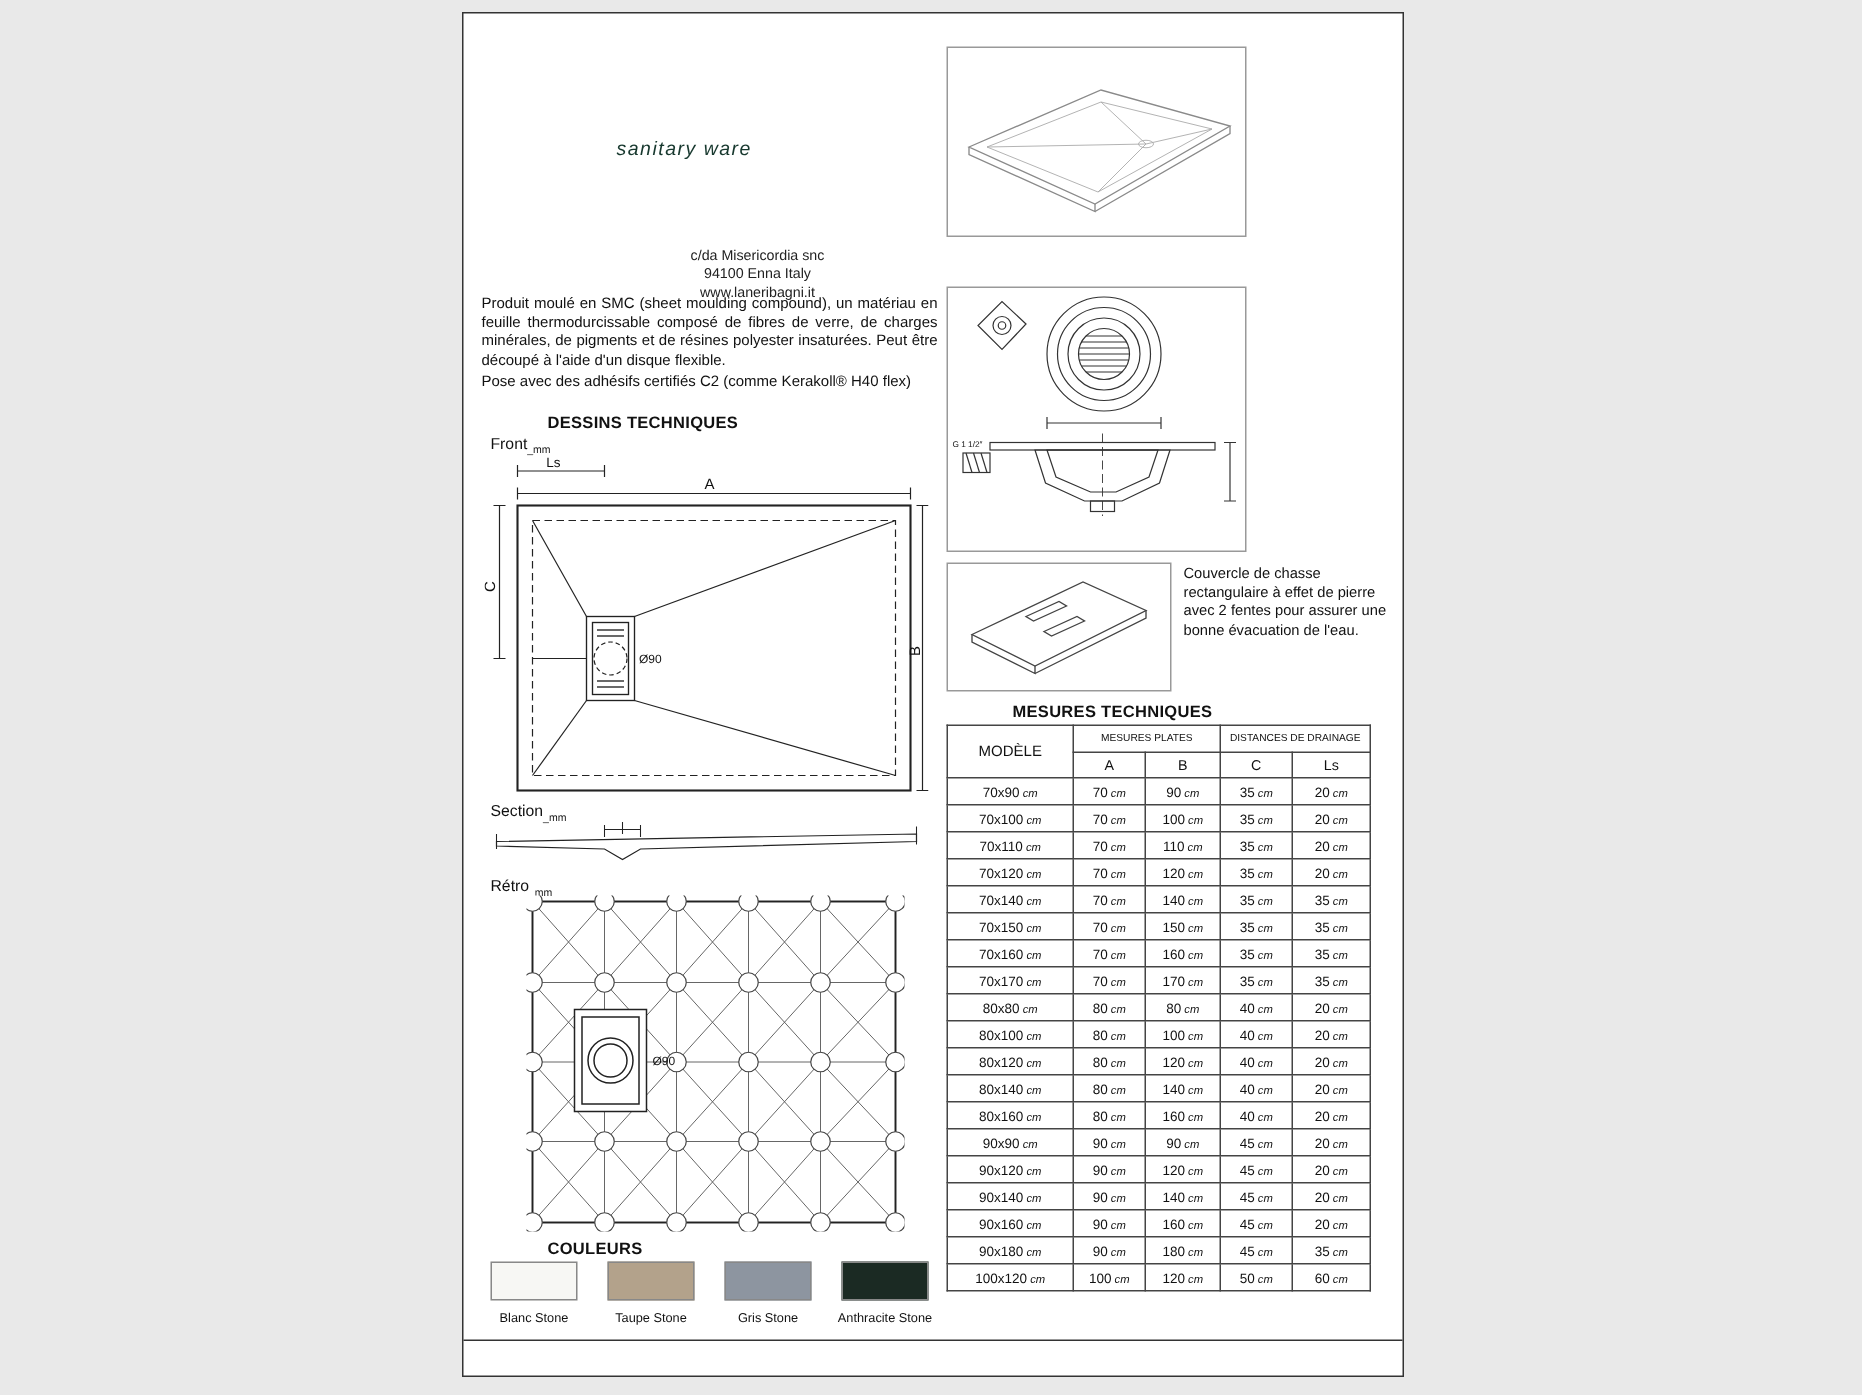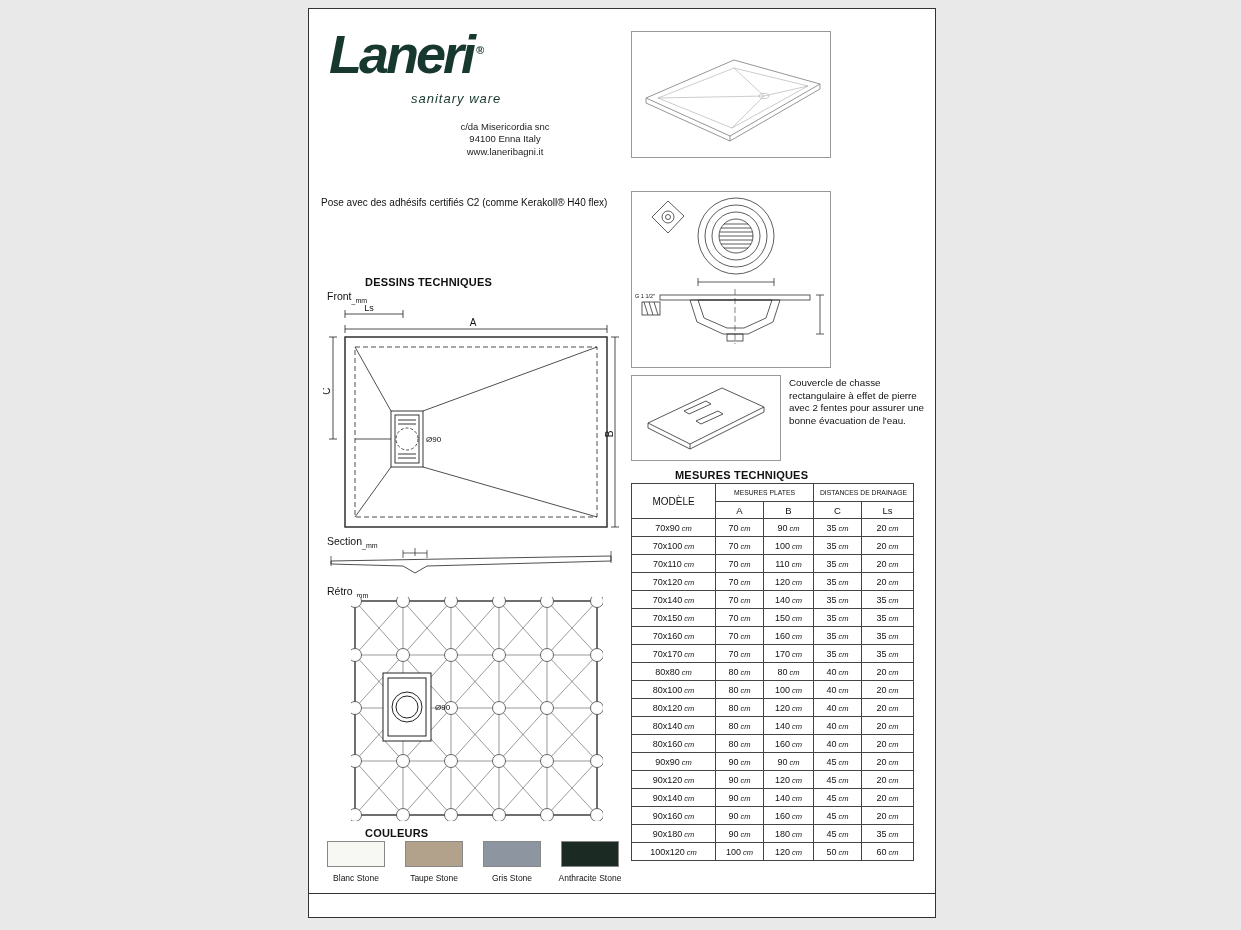--- a/index.html
+++ b/index.html
@@ -4,21 +4,21 @@
 <style>
   * { margin:0; padding:0; box-sizing:border-box; }
   html,body { width:1241px; height:930px; background:#e9e9e9; font-family:"Liberation Sans",sans-serif; color:#111; }
   .canvas { position:relative; width:1241px; height:930px; background:#e9e9e9; overflow:hidden; }
   .page { position:absolute; left:308px; top:8px; width:628px; height:910px; background:#fff; border:1px solid #333; }
   .abs { position:absolute; }
 
   .brand { font-size:54px; font-weight:bold; font-style:italic; color:#17382e; letter-spacing:-3px; line-height:1; }
   .reg { font-size:11px; vertical-align:super; letter-spacing:0; margin-left:3px; }
   .tagline { font-size:13px; font-style:italic; color:#17382e; letter-spacing:1px; }
-  .addr { font-size:9.5px; line-height:1.3; text-align:center; color:#222; }
+  .addr { font-size:9.5px; line-height:1.3; text-align:center; color:#222;margin-top:44px; }
 
   .title { font-size:14.5px; font-weight:bold; padding-bottom:7px; border-bottom:1px solid #555; }
   .smc { color:#c01212; }
 
   .para { font-size:10px; line-height:1.25; text-align:justify; }
   .para + .para { margin-top:2px; }
   .h-section { font-size:11px; font-weight:bold; letter-spacing:0.2px;margin-left:44px; }
   .draw-label { font-size:10.5px; }
   .draw-label .sub { font-size:7px; vertical-align:sub; }
 
@@ -42,23 +42,20 @@
   .footer-text { font-size:11.5px; font-weight:bold; text-align:center; }
 
   svg text { font-family:"Liberation Sans",sans-serif; fill:#111; }
 </style>
 </head>
 <body>
 
 <div class="canvas">
   <div class="page">
 
-    <div class="abs brand" style="left:20px; top:18px;">
-      <span>Laneri</span><span class="reg">®</span>
-    </div>
     <div class="abs tagline" style="left:102px; top:82px;">sanitary ware</div>
     <div class="abs addr" style="left:96px; top:112px; width:200px;">
       <div>c/da Misericordia snc</div>
       <div>94100 Enna Italy</div>
       <div>www.laneribagni.it</div>
     </div>
 
     <div class="abs draw-box" style="left:322px; top:22px; width:200px; height:127px;">
       <svg width="198" height="125" viewBox="0 0 198 125">
         <g fill="none" stroke="#8a8a8a" stroke-width="0.9">
@@ -72,20 +69,21 @@
           <line x1="102" y1="36" x2="132" y2="64"></line>
           <line x1="176" y1="54" x2="132" y2="64"></line>
           <line x1="100" y1="96" x2="132" y2="64"></line>
           <ellipse cx="132" cy="64" rx="5" ry="2.5"></ellipse>
         </g>
       </svg>
     </div>
 
 
     <div class="abs" style="left:12px; top:188px; width:304px;">
+      <div class="para">Produit moulé en SMC (sheet moulding compound), un matériau en feuille thermodurcissable composé de fibres de verre, de charges minérales, de pigments et de résines polyester insaturées. Peut être découpé à l'aide d'un disque flexible.</div>
       <div class="para">Pose avec des adhésifs certifiés C2 (comme Kerakoll® H40 flex)</div>
     </div>
 
     <div class="abs h-section" style="left:12px; top:267px;">DESSINS TECHNIQUES</div>
 
     <div class="abs draw-label" style="left:18px; top:281px;">
       <span>Front</span><span class="sub">_mm</span>
     </div>
 
     <svg class="abs" style="left:14px; top:292px;" width="296" height="232" viewBox="0 0 296 232">

